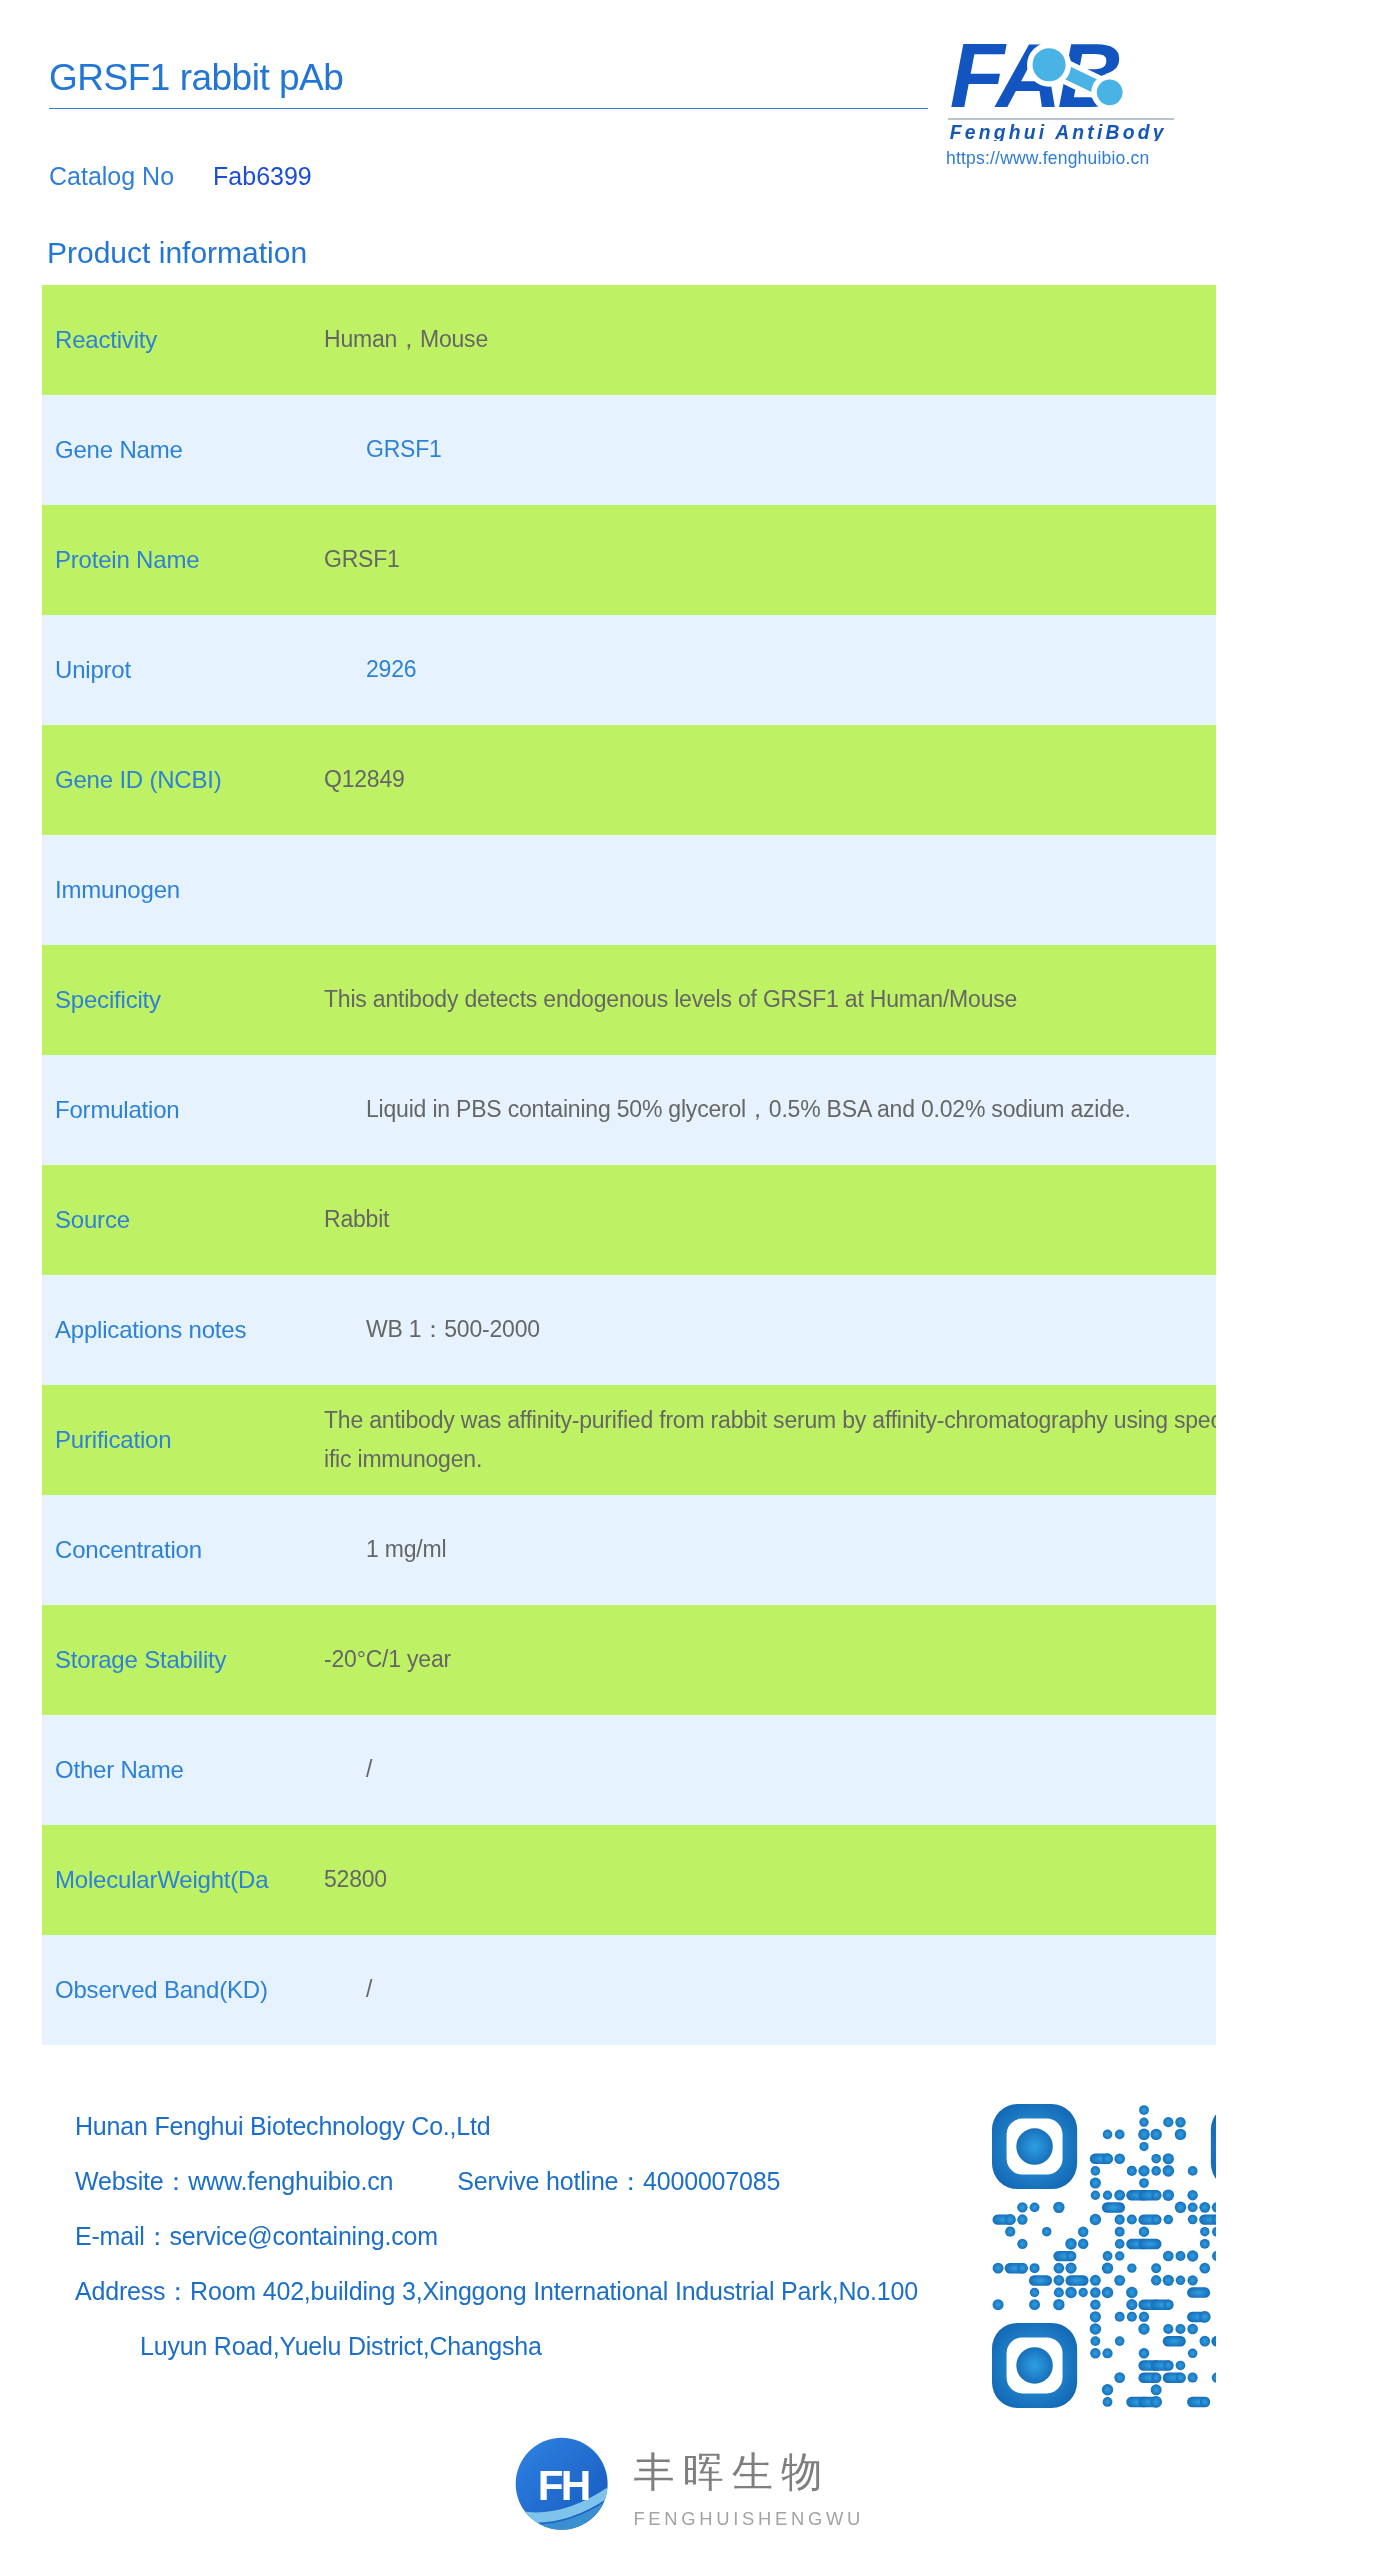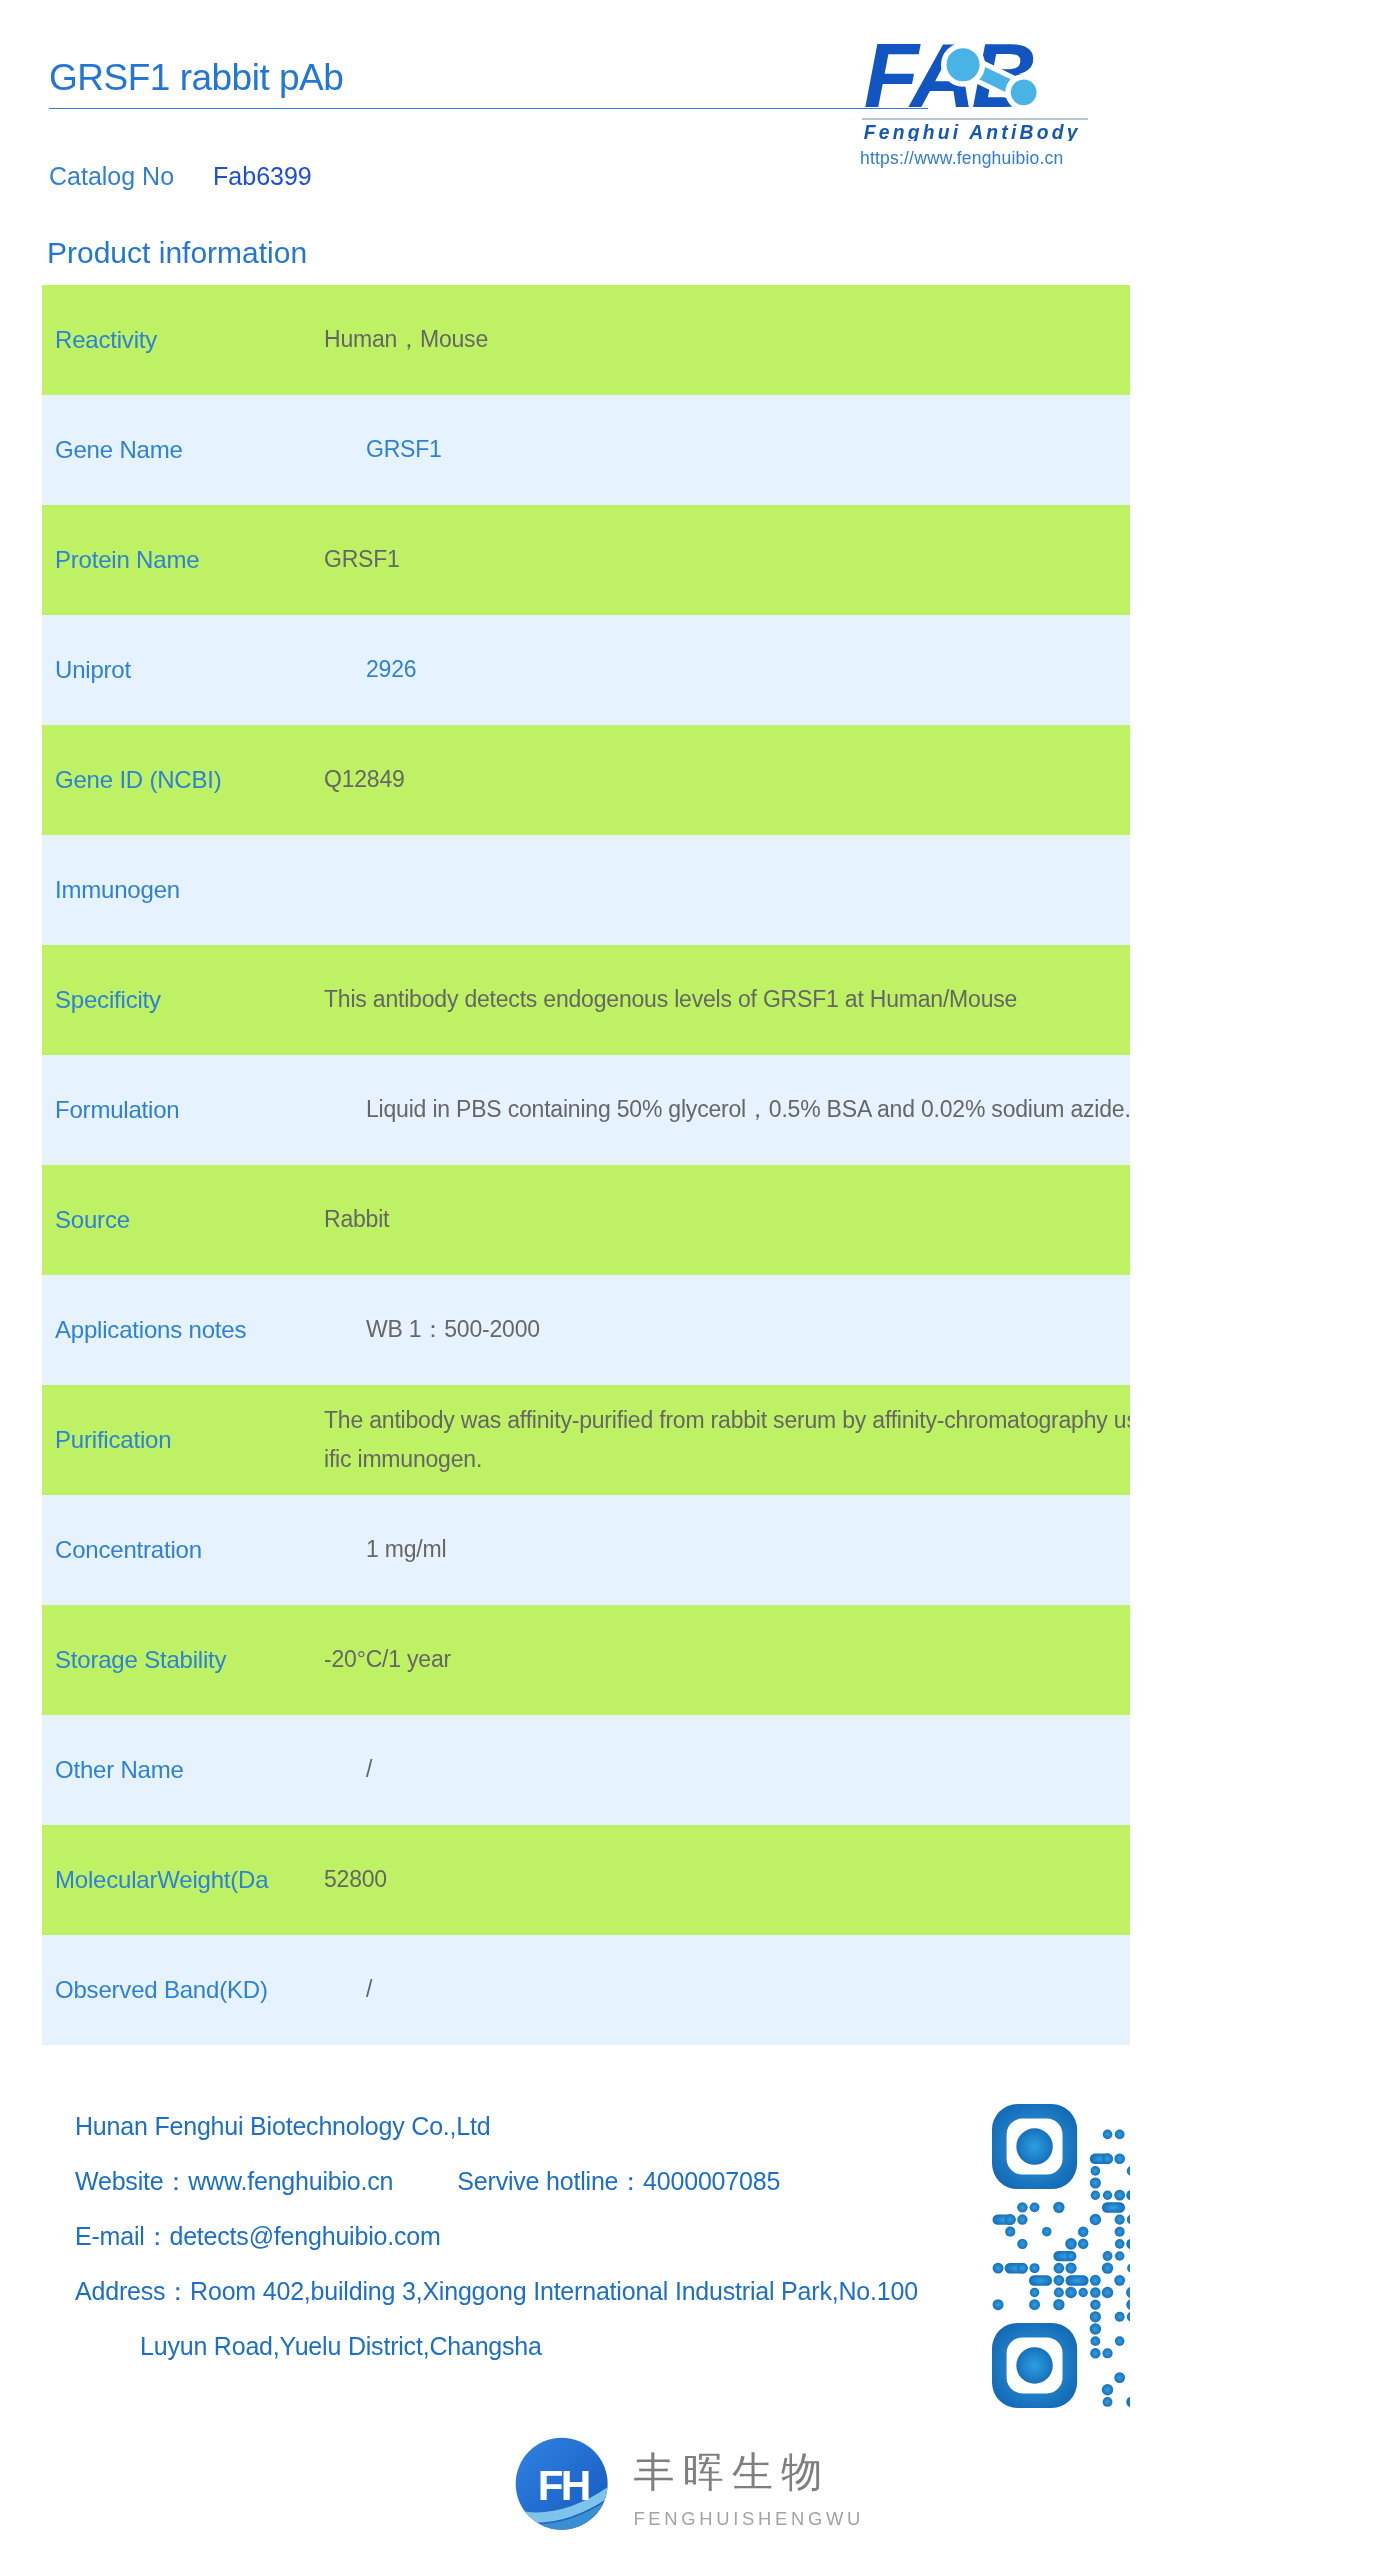--- a/index.html
+++ b/index.html
@@ -1,17 +1,17 @@
 <!DOCTYPE html>
 <html style="font-size:14.7px"><head>
 <meta charset="utf-8">
 <style>
   * { margin:0; padding:0; box-sizing:border-box; }
   body { background:#fff; font-family:"Liberation Sans", sans-serif; }
-  .page { position:relative; width:1130px; height:2576px; background:#ffffff; overflow:hidden; }
+  .page { position:relative; width:1216px; height:2576px; background:#ffffff; overflow:hidden; }
 
   
   .doc-title { position:absolute; top:57px; left:49px; font-size:37px; font-weight:400;
                color:#2277d6; letter-spacing:-0.5px; }
   .title-rule { position:absolute; top:108px; left:49px; width:879px; height:0;
                 border-top:1.8px solid #2e7fd9; }
 
   .brand { position:absolute; top:28px; right:40px; width:230px; }
   .brand .url { font-size:17.5px; color:#2f7cd4; margin-top:3.7px; letter-spacing:0.2px; }
 
@@ -144,21 +144,21 @@
         <div class="tvalue">/</div>
       </div>
     </div>
 
   <div class="footer-text">
     <div>Hunan Fenghui Biotechnology Co.,Ltd</div>
     <div class="row2">
       <span>Website：www.fenghuibio.cn</span>
       <span class="gap">Servive hotline：4000007085</span>
     </div>
-    <div>E-mail：detects@fenghuibio.com</div>
+    <div>E-mail：service@containing.com</div>
     <div>Address：Room 402,building 3,Xinggong International Industrial Park,No.100</div>
     <div class="addr2">Luyun Road,Yuelu District,Changsha</div>
   </div>
 
   <div class="qr-wrap">
     <svg id="qr" width="304" height="304" viewBox="0 0 25 25">
         <defs>
           <radialGradient id="qrg" cx="0.5" cy="0.5" r="0.75">
             <stop offset="0" stop-color="#2f9fe0"></stop>
             <stop offset="1" stop-color="#0b58a8"></stop>

